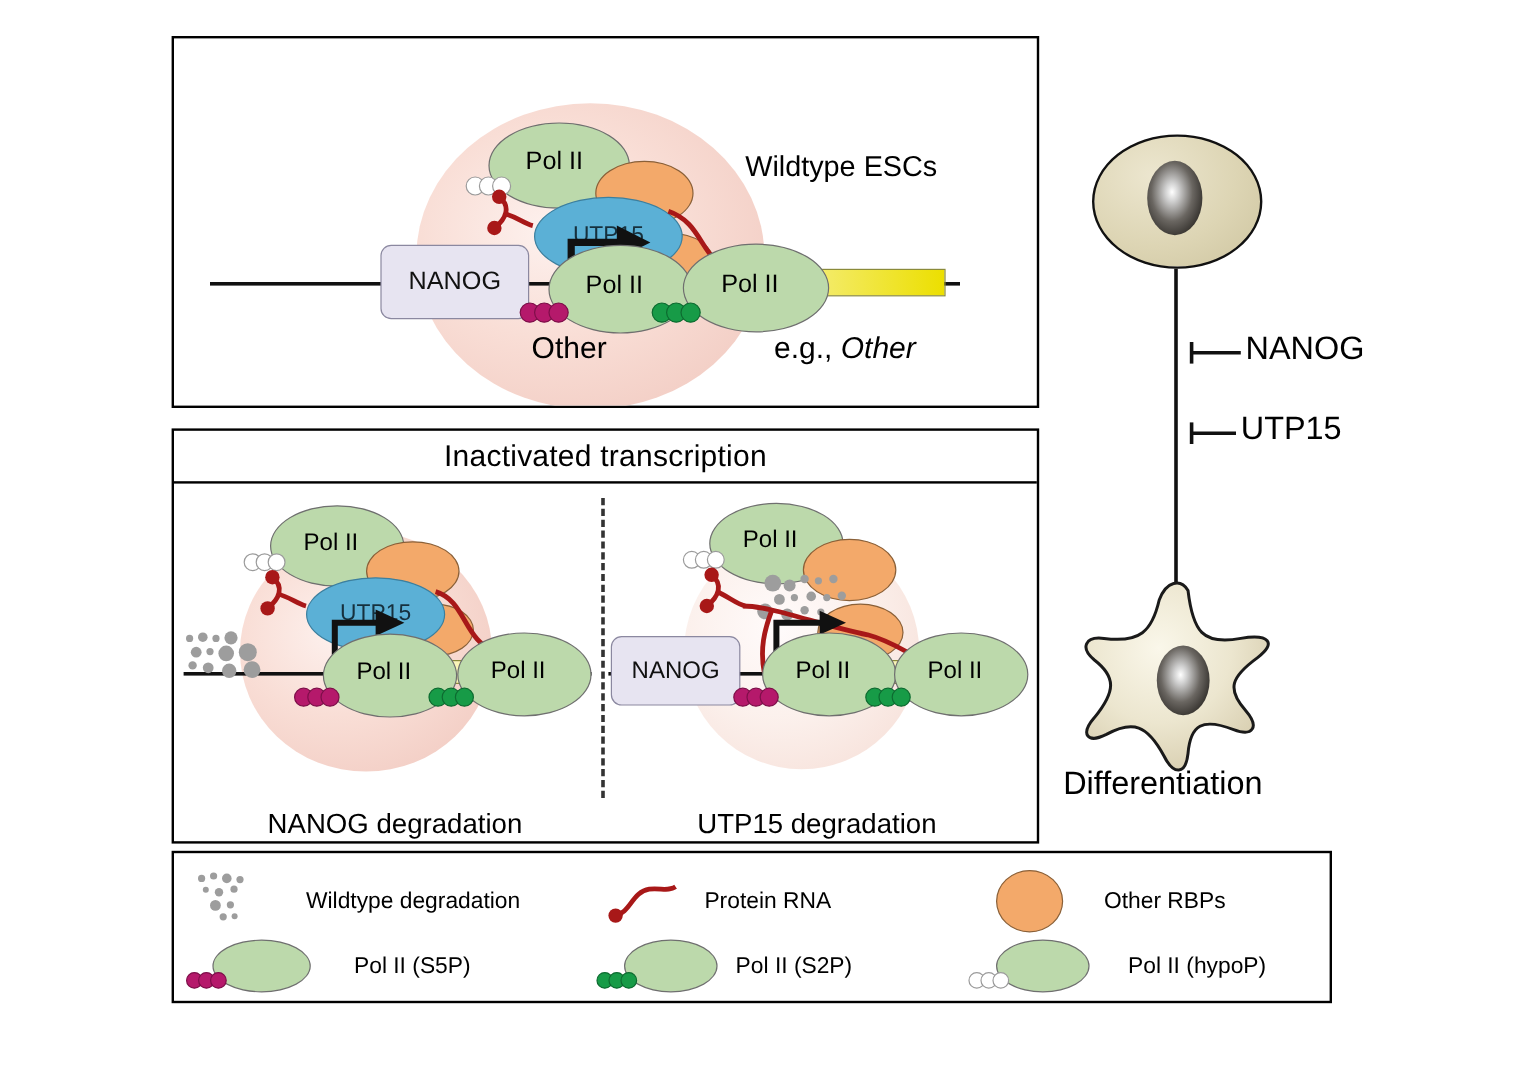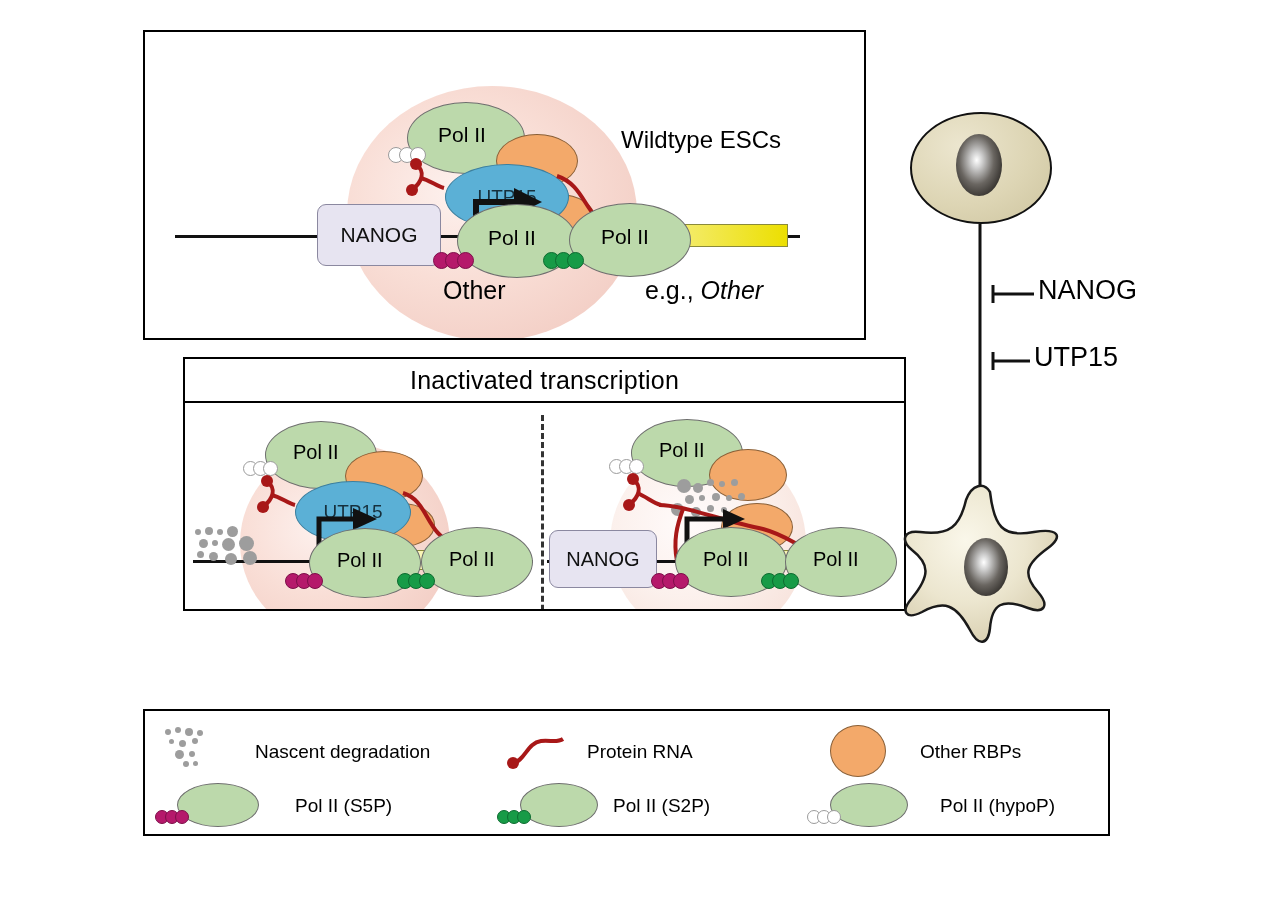--- a/index.html
+++ b/index.html
@@ -101,21 +101,21 @@
     <div class="dot dotG" style="left:410px;top:176px;width:15px;height:15px;"></div>
     <div class="dot dotG" style="left:422px;top:176px;width:15px;height:15px;"></div>
 
     <span class="lbl" style="left:476px;top:50px;font-size:24px;">Wildtype ESCs</span>
     <span class="lbl" style="left:500px;top:200px;font-size:25px;">
       <span>e.g.,&nbsp;</span><i>Other</i>
     </span>
   </div>
 </div>
 
-<div class="panel-frame" style="left:143px;top:357px;width:723px;height:254px;margin-left:40px;">
+<div class="panel-frame" style="left:143px;top:357px;width:723px;height:346px;">
   <div class="panel-title">Inactivated transcription</div>
   <div class="panel-body">
 
     <div class="vdash" style="left:356px;top:12px;height:250px;"></div>
 
     <div class="phase" style="left:55px;top:40px;width:210px;height:200px;"></div>
 
     <div class="dna" style="left:8px;top:157px;width:340px;"></div>
 
     <div class="genebody" style="left:222px;top:147px;width:60px;height:20px;"></div>
@@ -280,39 +280,40 @@
     </defs>
     <path d="M92,4 C96,38 104,50 136,44 C160,40 166,48 150,60
              C128,76 124,86 140,104 C152,118 146,126 130,120
              C104,110 94,116 92,140 C90,158 80,158 72,142
              C58,116 46,112 24,124 C8,132 2,124 14,110
              C32,88 32,76 14,62 C2,52 6,42 22,44
              C52,48 62,38 68,12 C74,-4 86,-6 92,4 Z" fill="url(#starGrad)" stroke="#1a1a1a" stroke-width="2.5" stroke-linejoin="round"></path>
   </svg>
   <div class="nucleus" style="left:84px;top:468px;width:44px;height:58px;"></div>
 
+  <span class="lbl" style="left:6px;top:568px;font-size:27px;">Differentiation</span>
 </div>
 
 <div class="panel-frame" style="left:143px;top:709px;width:967px;height:127px;">
 
   <div>
     <div>
       <div class="dotgray" style="left:20px;top:18px;width:6px;height:6px;"></div>
       <div class="dotgray" style="left:30px;top:16px;width:6px;height:6px;"></div>
       <div class="dotgray" style="left:40px;top:17px;width:8px;height:8px;"></div>
       <div class="dotgray" style="left:52px;top:19px;width:6px;height:6px;"></div>
       <div class="dotgray" style="left:24px;top:28px;width:5px;height:5px;"></div>
       <div class="dotgray" style="left:34px;top:29px;width:7px;height:7px;"></div>
       <div class="dotgray" style="left:47px;top:27px;width:6px;height:6px;"></div>
       <div class="dotgray" style="left:30px;top:39px;width:9px;height:9px;"></div>
       <div class="dotgray" style="left:44px;top:40px;width:6px;height:6px;"></div>
       <div class="dotgray" style="left:38px;top:50px;width:6px;height:6px;"></div>
       <div class="dotgray" style="left:48px;top:50px;width:5px;height:5px;"></div>
     </div>
-    <span class="legend-item" style="left:110px;top:30px;">Nascent degradation</span>
+    <span class="legend-item" style="left:110px;top:30px;">Wildtype degradation</span>
   </div>
 
   <div>
     <svg class="abs" style="left:360px;top:22px;width:70px;height:40px;overflow:visible;">
       <path d="M8,30 C20,28 22,10 36,8 C46,7 52,10 58,6" stroke="#a81818" stroke-width="4" fill="none"></path>
       <circle cx="8" cy="30" r="6" fill="#a81818"></circle>
     </svg>
     <span class="legend-item" style="left:442px;top:30px;">Protein RNA</span>
   </div>
 

